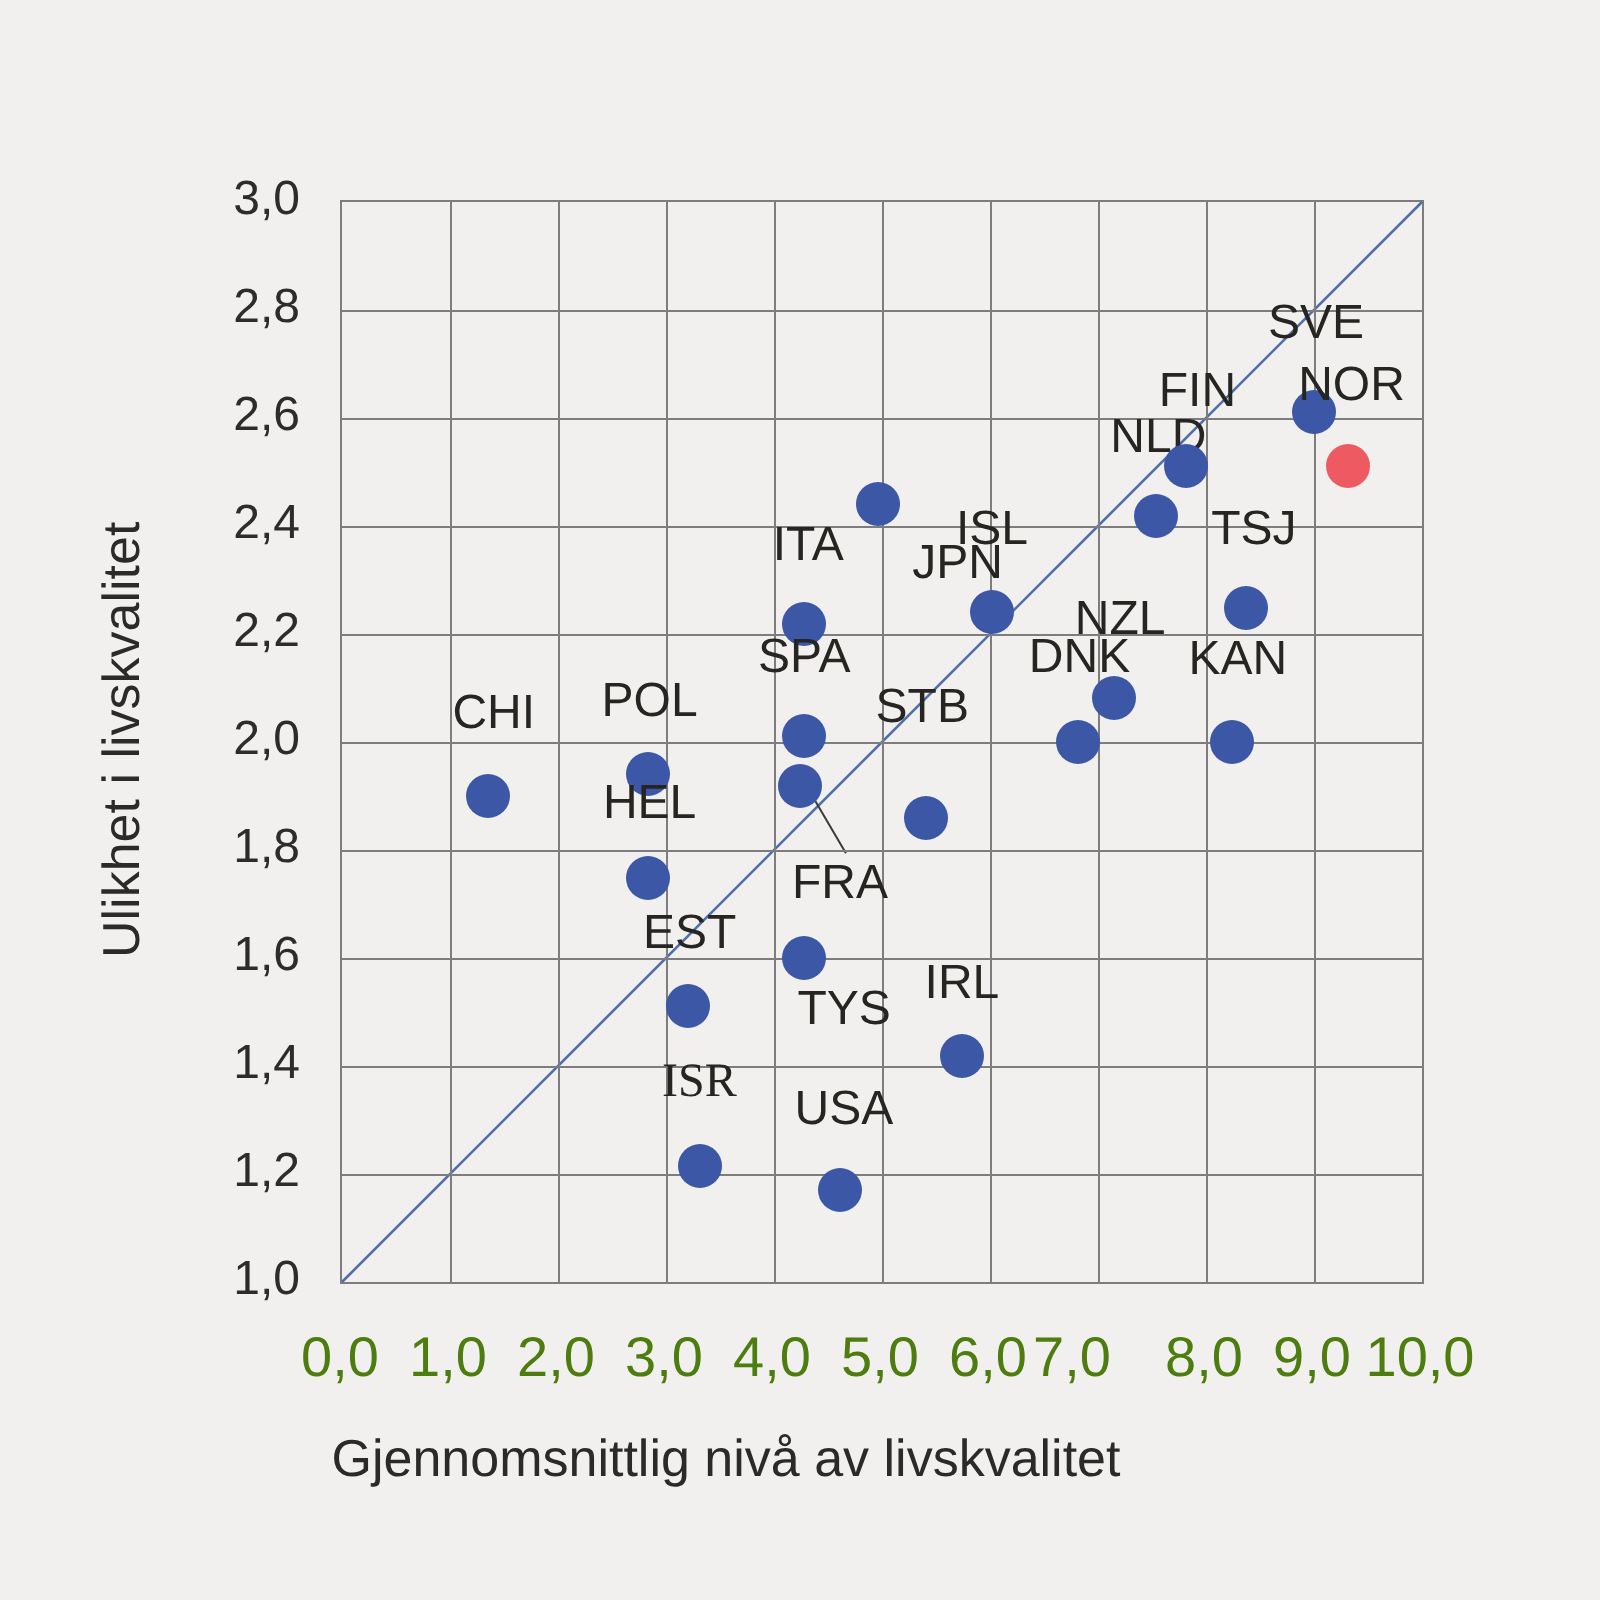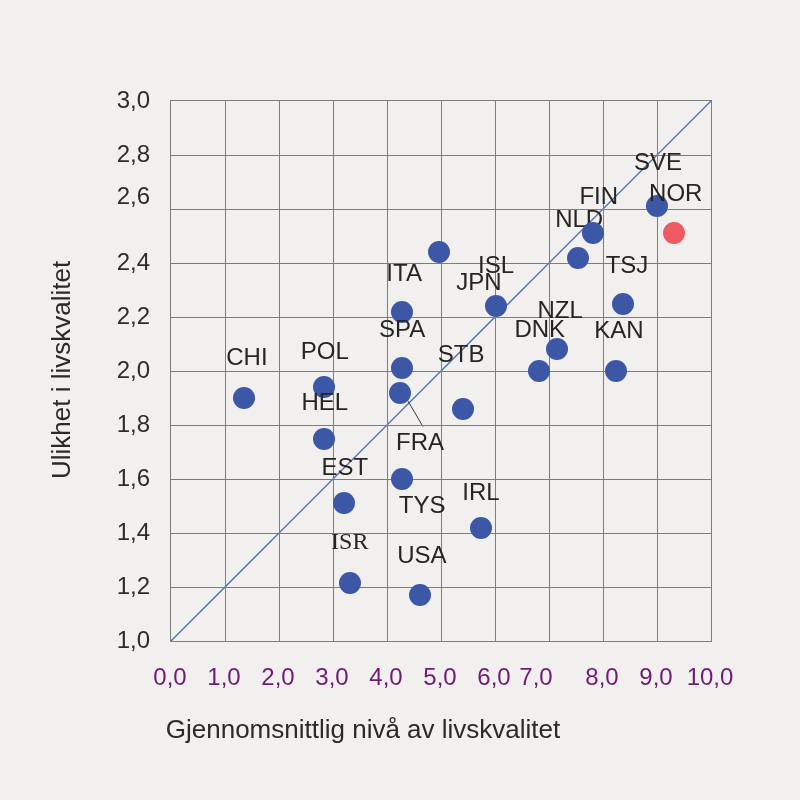--- a/index.html
+++ b/index.html
@@ -34,21 +34,21 @@
     font-size:24px;color:#262522;white-space:nowrap;line-height:1;
   }
   .y-tick{
     position:absolute;right:650px; 
     transform:translateY(-50%);
     font-size:24px;color:#2d2c2a;white-space:nowrap;
   }
   .x-tick{
     position:absolute;top:663px;
     transform:translateX(-50%);
-    font-size:24px;color:#701a75;white-space:nowrap;
+    font-size:28px;color:#4d7c0f;white-space:nowrap;
   }
   .x-axis-title{
     position:absolute;left:0;top:714px;width:726px;
     text-align:center;font-size:26px;color:#2b2a28;
   }
   .y-axis-title{
     position:absolute;left:38px;top:100px;height:540px;width:46px;
     display:flex;align-items:center;justify-content:center;
     font-size:26px;color:#2b2a28;
     writing-mode:vertical-rl;transform:rotate(180deg);
@@ -124,21 +124,21 @@
       <div class="dot" style="left: 444.96px; top: 270px; background: rgb(60, 87, 166);"></div>
       <div class="country-label" style="left: 447.96px; top: 229px;">KAN</div>
       <div class="dot" style="left: 486px; top: 105.3px; background: rgb(60, 87, 166);"></div>
       <div class="country-label" style="left: 487px; top: 61.3px;">SVE</div>
       <div class="dot" style="left: 502.74px; top: 132.3px; background: rgb(238, 90, 98);"></div>
       <div class="country-label" style="left: 504.74px; top: 92.3px;">NOR</div>
     </div>
   <div id="ticks-layer">
       <div class="y-tick" style="top: 100px;">3,0</div>
       <div class="y-tick" style="top: 154px;">2,8</div>
-      <div class="y-tick" style="top: 196px;">2,6</div>
+      <div class="y-tick" style="top: 208px;">2,6</div>
       <div class="y-tick" style="top: 262px;">2,4</div>
       <div class="y-tick" style="top: 316px;">2,2</div>
       <div class="y-tick" style="top: 370px;">2,0</div>
       <div class="y-tick" style="top: 424px;">1,8</div>
       <div class="y-tick" style="top: 478px;">1,6</div>
       <div class="y-tick" style="top: 532px;">1,4</div>
       <div class="y-tick" style="top: 586px;">1,2</div>
       <div class="y-tick" style="top: 640px;">1,0</div>
       <div class="x-tick" style="left: 170px;">0,0</div>
       <div class="x-tick" style="left: 224px;">1,0</div>

